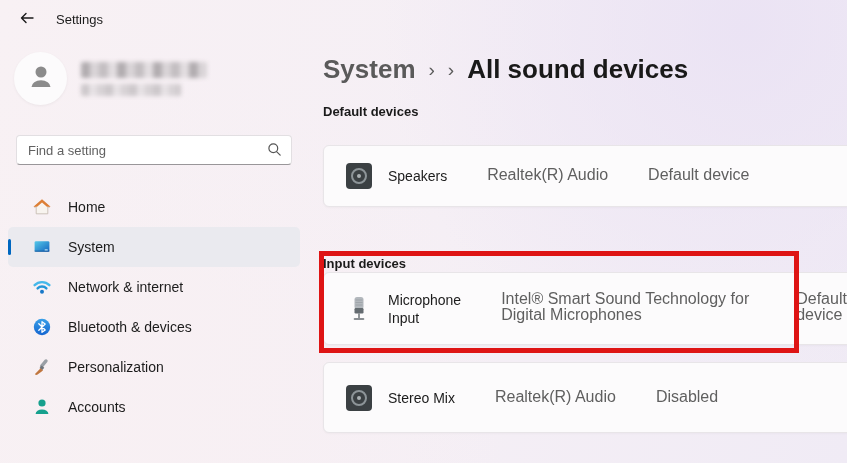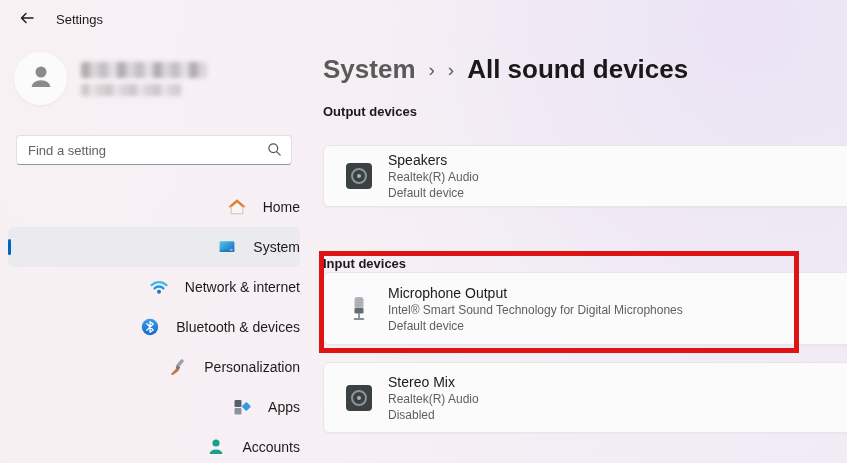--- a/index.html
+++ b/index.html
@@ -30,44 +30,44 @@
   
   .search-wrap { position:absolute; top:135px; left:16px; width:276px; height:30px; }
   .search-wrap input { width:100%; height:100%; background:#ffffff;
     border:1px solid #e2dfe2; border-bottom:1px solid #999699; border-radius:4px;
     padding:0 40px 0 11px; font-size:13px; font-family:"Liberation Sans",sans-serif; color:#1b1b1b; outline:none; }
   .search-wrap input::placeholder { color:#616161; }
   .search-ic { position:absolute; right:10px; top:7px; }
   
   .nav { position:absolute; top:187px; left:8px; width:292px; }
   .nav-item { position:relative; height:40px; display:flex; align-items:center; gap:16px;
-    padding-left:24px; border-radius:5px; cursor:pointer;justify-content:flex-end; }
+    padding-left:24px; border-radius:5px; cursor:pointer; }
   .nav-item.selected { background:#eaeaef; }
   .nav-item.selected .pill { position:absolute; left:0; top:12px; width:3px; height:16px;
     border-radius:2px; background:#0067c0; }
   .nav-ic { width:20px; height:20px; flex:0 0 20px; display:flex; align-items:center; justify-content:center; }
   .nav-label { font-size:14px; color:#1c1c1c; }
   
   .breadcrumb { position:absolute; top:52px; left:323px; display:flex; align-items:center; gap:13px;
     font-size:26px; font-weight:600; line-height:32px; white-space:nowrap; }
   .crumb { color:#5a5a5a; cursor:pointer; }
   .crumb-sep { color:#5a5a5a; font-size:19px; font-weight:400; padding-top:2px; }
   .crumb-current { color:#191919; font-weight:700; }
   .section-title { position:absolute; left:323px; font-size:13px; font-weight:700; color:#1a1a1a; }
   .st-output { top:104px; }
   .st-input { top:256px; }
   .card { position:absolute; left:323px; width:540px; background:#fcfbfc;
     border:1px solid #e8e5e8; border-radius:6px; display:flex; align-items:center;
     gap:16px; padding-left:22px; cursor:pointer; box-shadow:0 1px 2px rgba(0,0,0,.03); }
   .card-speakers { top:145px; height:62px; }
   .card-mic { top:272px; height:73px; }
   .card-stereo { top:362px; height:71px; }
-  .dev-text { display:flex; flex-direction:column; }
+  .dev-text { display:flex; flex-direction:row; }
   .dev-name { font-size:14px; color:#1b1b1b; line-height:18px; }
-  .dev-desc, .dev-status { font-size:12px; color:#5f5f5f; line-height:16px; }
+  .dev-desc, .dev-status { font-size:16px; color:#5f5f5f; line-height:16px;margin-left:40px; }
   
   .icon-speaker { width:26px; height:26px; background:#3b4043; border-radius:4px; position:relative; flex:0 0 26px; }
   .icon-speaker::before { content:""; position:absolute; left:5px; top:5px; width:12px; height:12px;
     border:2px solid #8d9498; border-radius:50%; }
   .icon-speaker::after { content:""; position:absolute; left:11px; top:11px; width:4px; height:4px;
     background:#aab0b3; border-radius:50%; }
   .icon-mic-wrap { width:26px; height:30px; flex:0 0 26px; display:flex; align-items:center; justify-content:center; }
   
   .highlight-box { position:absolute; left:319px; top:251px; width:480px; height:102px;
     border:5px solid #de1414; z-index:6; pointer-events:none; }
@@ -174,51 +174,41 @@
       <span class="nav-ic">
         <svg width="20" height="20" viewBox="0 0 20 20">
             <rect x="10.5" y="1.5" width="3.4" height="10" rx="1.6" fill="#9aa0a6" transform="rotate(40 12 6)"></rect>
             <rect x="8.2" y="9.2" width="3.4" height="3.4" fill="#6e757c" transform="rotate(40 9.9 10.9)"></rect>
             <path d="M3 17 L8.6 11.2 L11 13.4 L5.6 17.6 Q3.6 18.4 3 17 Z" fill="#c0763f"></path>
           </svg>
       </span>
       <span class="nav-label">Personalization</span>
     </div>
 
-    <div class="nav-item">
-      <span class="nav-ic">
-        <svg width="20" height="20" viewBox="0 0 20 20">
-            <rect x="2.5" y="3" width="7" height="7" rx="1" fill="#566069"></rect>
-            <rect x="2.5" y="11" width="7" height="6.6" rx="1" fill="#8b949c"></rect>
-            <rect x="11" y="6.2" width="6.6" height="6.6" rx="1" fill="#2f9be8" transform="rotate(45 14.3 9.5)"></rect>
-          </svg>
-      </span>
-      <span class="nav-label">Apps</span>
-    </div>
 
     <div class="nav-item">
       <span class="nav-ic">
         <svg width="20" height="20" viewBox="0 0 20 20">
             <circle cx="10" cy="6" r="3.6" fill="#16a08d"></circle>
             <path d="M3.6 17 a6.4 4.6 0 0 1 12.8 0 z" fill="#16a08d"></path>
           </svg>
       </span>
       <span class="nav-label">Accounts</span>
     </div>
 
   </div>
 
   <div class="breadcrumb">
     <span class="crumb">System</span>
     <span class="crumb-sep">›</span>
     <span class="crumb-sep">›</span>
     <span class="crumb-current">All sound devices</span>
   </div>
 
-  <div class="section-title st-output">Output devices</div>
+  <div class="section-title st-output">Default devices</div>
 
   <div class="card card-speakers">
     <span class="icon-speaker"></span>
     <span class="dev-text">
       <span class="dev-name">Speakers</span>
       <span class="dev-desc">Realtek(R) Audio</span>
       <span class="dev-status">Default device</span>
     </span>
   </div>
 
@@ -230,21 +220,21 @@
           <rect x="6.5" y="2" width="9" height="12" rx="2.5" fill="#b3b8bd"></rect>
           <line x1="7.5" y1="5" x2="14.5" y2="5" stroke="#9aa0a5" stroke-width="0.8"></line>
           <line x1="7.5" y1="7.5" x2="14.5" y2="7.5" stroke="#9aa0a5" stroke-width="0.8"></line>
           <line x1="7.5" y1="10" x2="14.5" y2="10" stroke="#9aa0a5" stroke-width="0.8"></line>
           <rect x="6.5" y="13" width="9" height="5.5" rx="1.2" fill="#646b70"></rect>
           <line x1="11" y1="18.5" x2="11" y2="23" stroke="#646b70" stroke-width="1.4"></line>
           <line x1="6.5" y1="24" x2="15.5" y2="24" stroke="#646b70" stroke-width="1.6" stroke-linecap="round"></line>
         </svg>
     </span>
     <span class="dev-text">
-      <span class="dev-name">Microphone Output</span>
+      <span class="dev-name">Microphone Input</span>
       <span class="dev-desc">Intel® Smart Sound Technology for Digital Microphones</span>
       <span class="dev-status">Default device</span>
     </span>
   </div>
 
   <div class="card card-stereo">
     <span class="icon-speaker"></span>
     <span class="dev-text">
       <span class="dev-name">Stereo Mix</span>
       <span class="dev-desc">Realtek(R) Audio</span>

